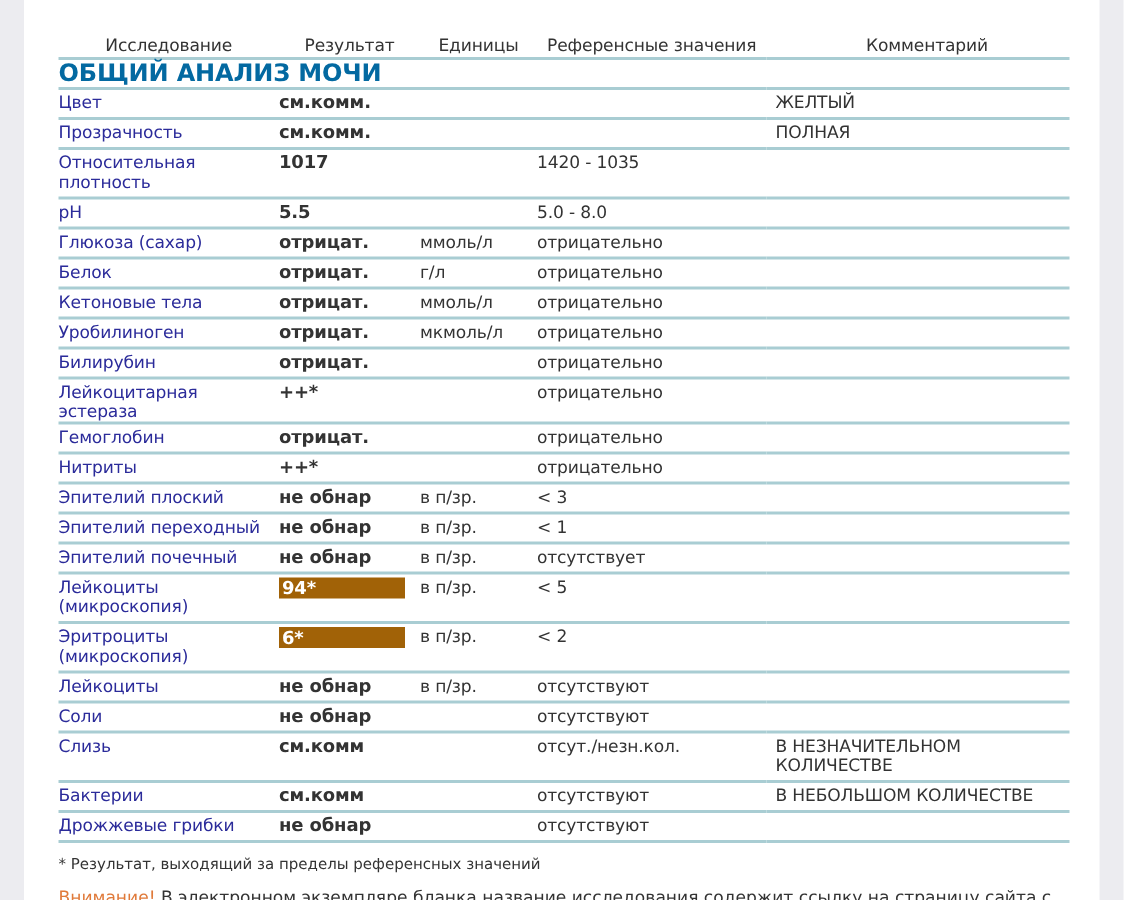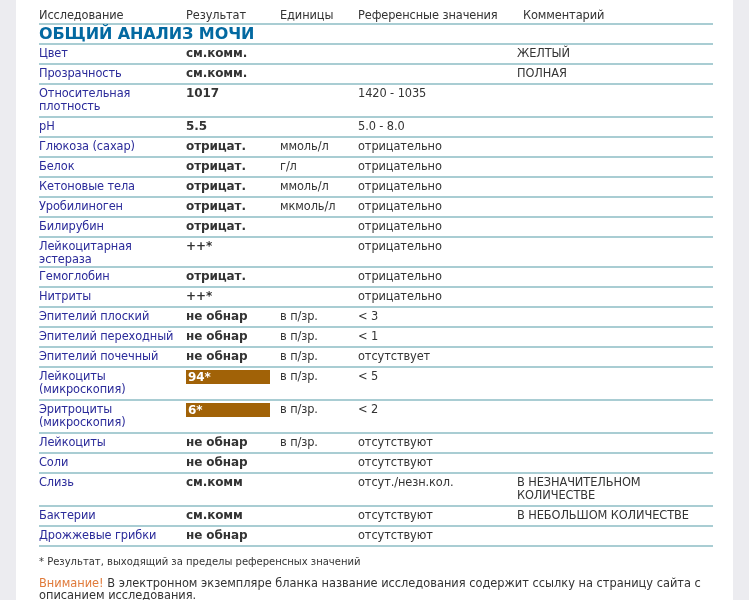--- a/index.html
+++ b/index.html
@@ -14,21 +14,21 @@
     background:#ffffff;
   }
   .content { position:absolute; left:23px; top:0; width:690px; }
   table { border-collapse:collapse; width:674px; table-layout:fixed; }
   col.c1 { width:147px; } col.c2 { width:94px; } col.c3 { width:78px; }
   col.c4 { width:153px; } col.c5 { width:202px; }
   td, th {
     font-size:11.4px; line-height:13px; padding:0; vertical-align:top;
     border-bottom:2px solid #a9cdd3; letter-spacing:-0.1px;
   }
-  th { font-weight:normal; color:#333; text-align:left; padding-top:9px; height:14px; }
+  th { font-weight:normal; color:#333; text-align:center; padding-top:24px; height:14px; }
   th.h5 { padding-left:12px;margin-top:48px; }
   tr.group td { font-weight:bold; color:#0369a1; font-size:16px; height:16px; padding-top:2px; }
   tr.row td { height:16px; padding-top:2px; }
   tr.row.tall td { height:29px; }
   td.name { color:#2b2b9a; }
   td.res { color:#333; font-weight:bold; font-size:12px; }
   td.unit, td.ref, td.comm { color:#333; }
   td.comm { padding-left:6px; }
   .flag {
     display:block; width:82px; height:14px; background:#a16207; color:#fff;

